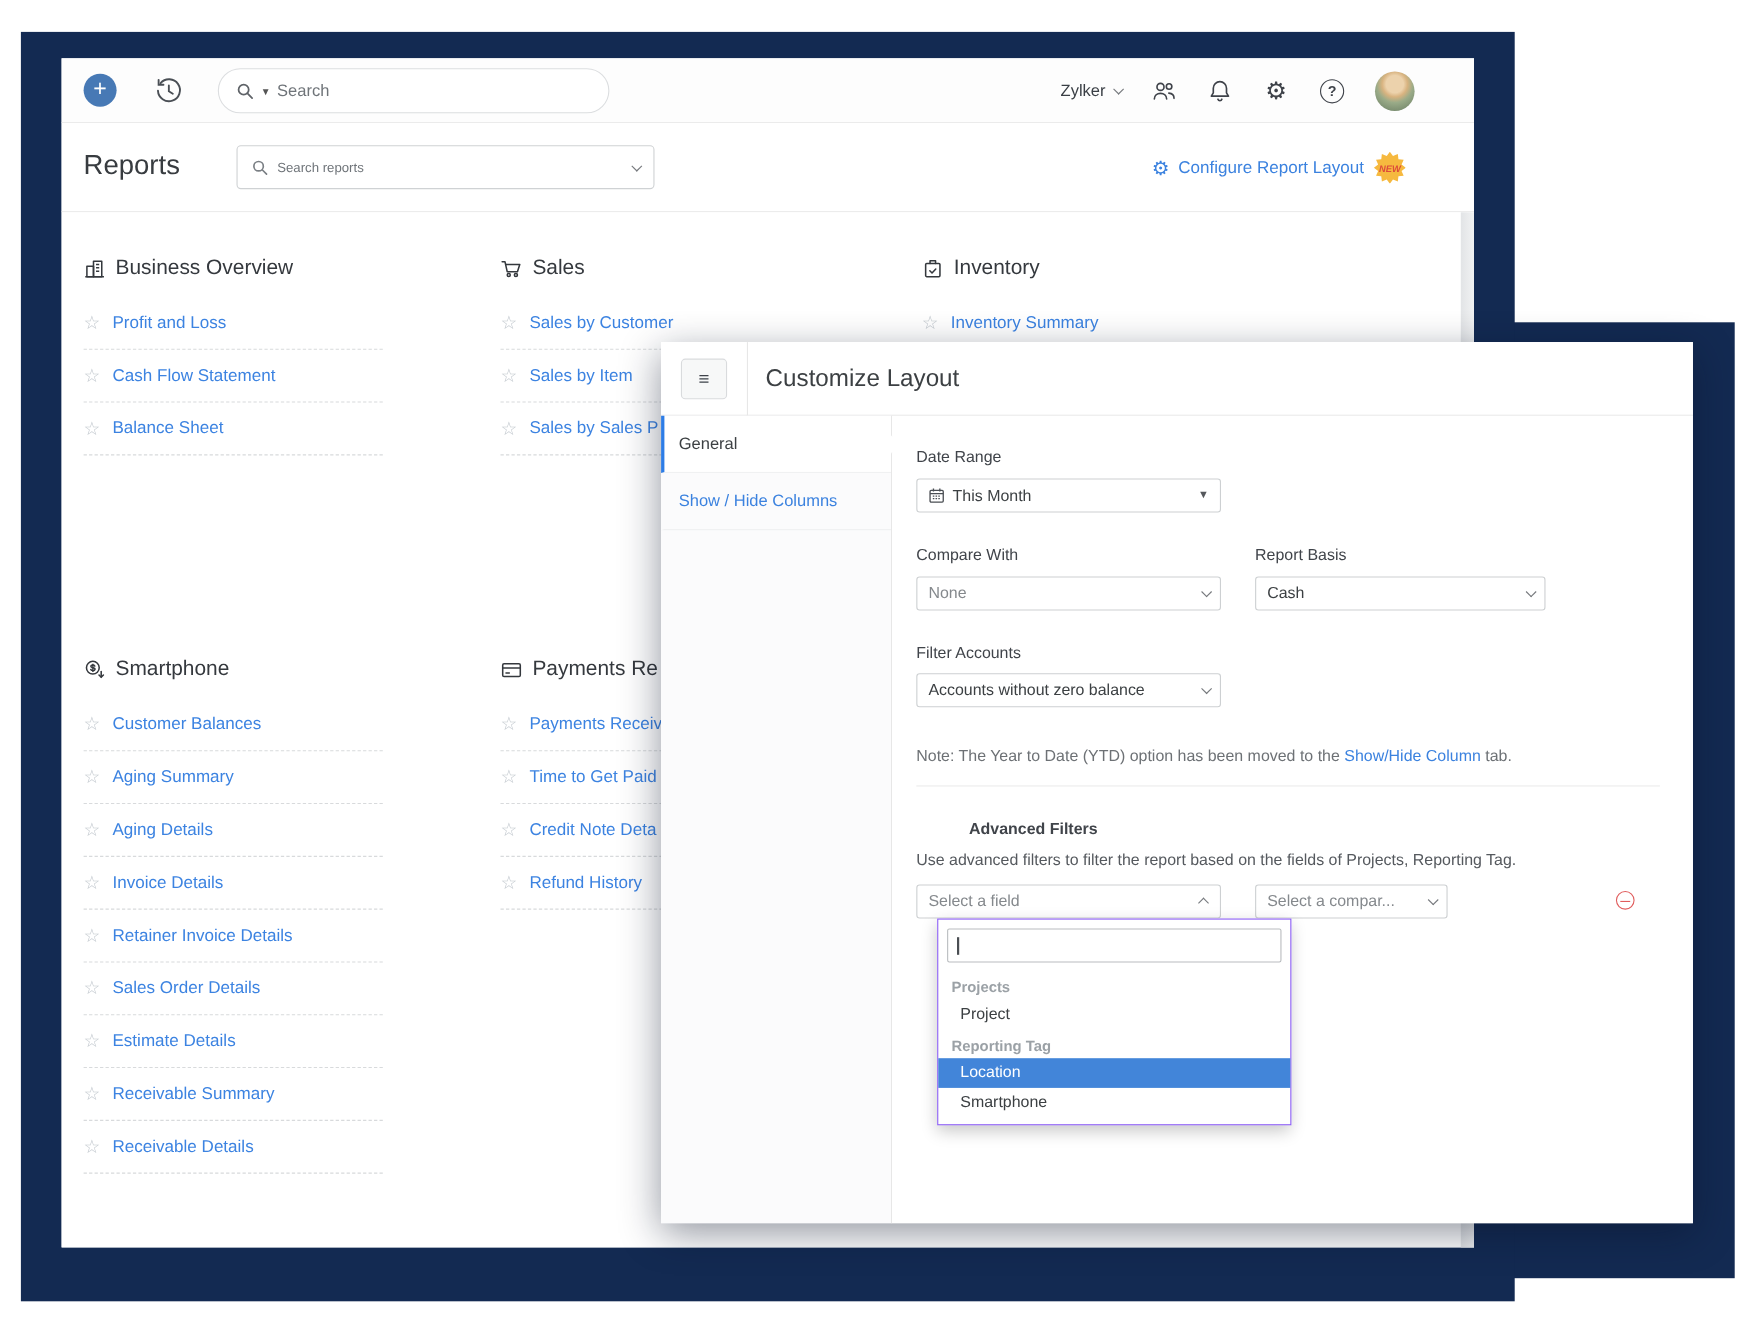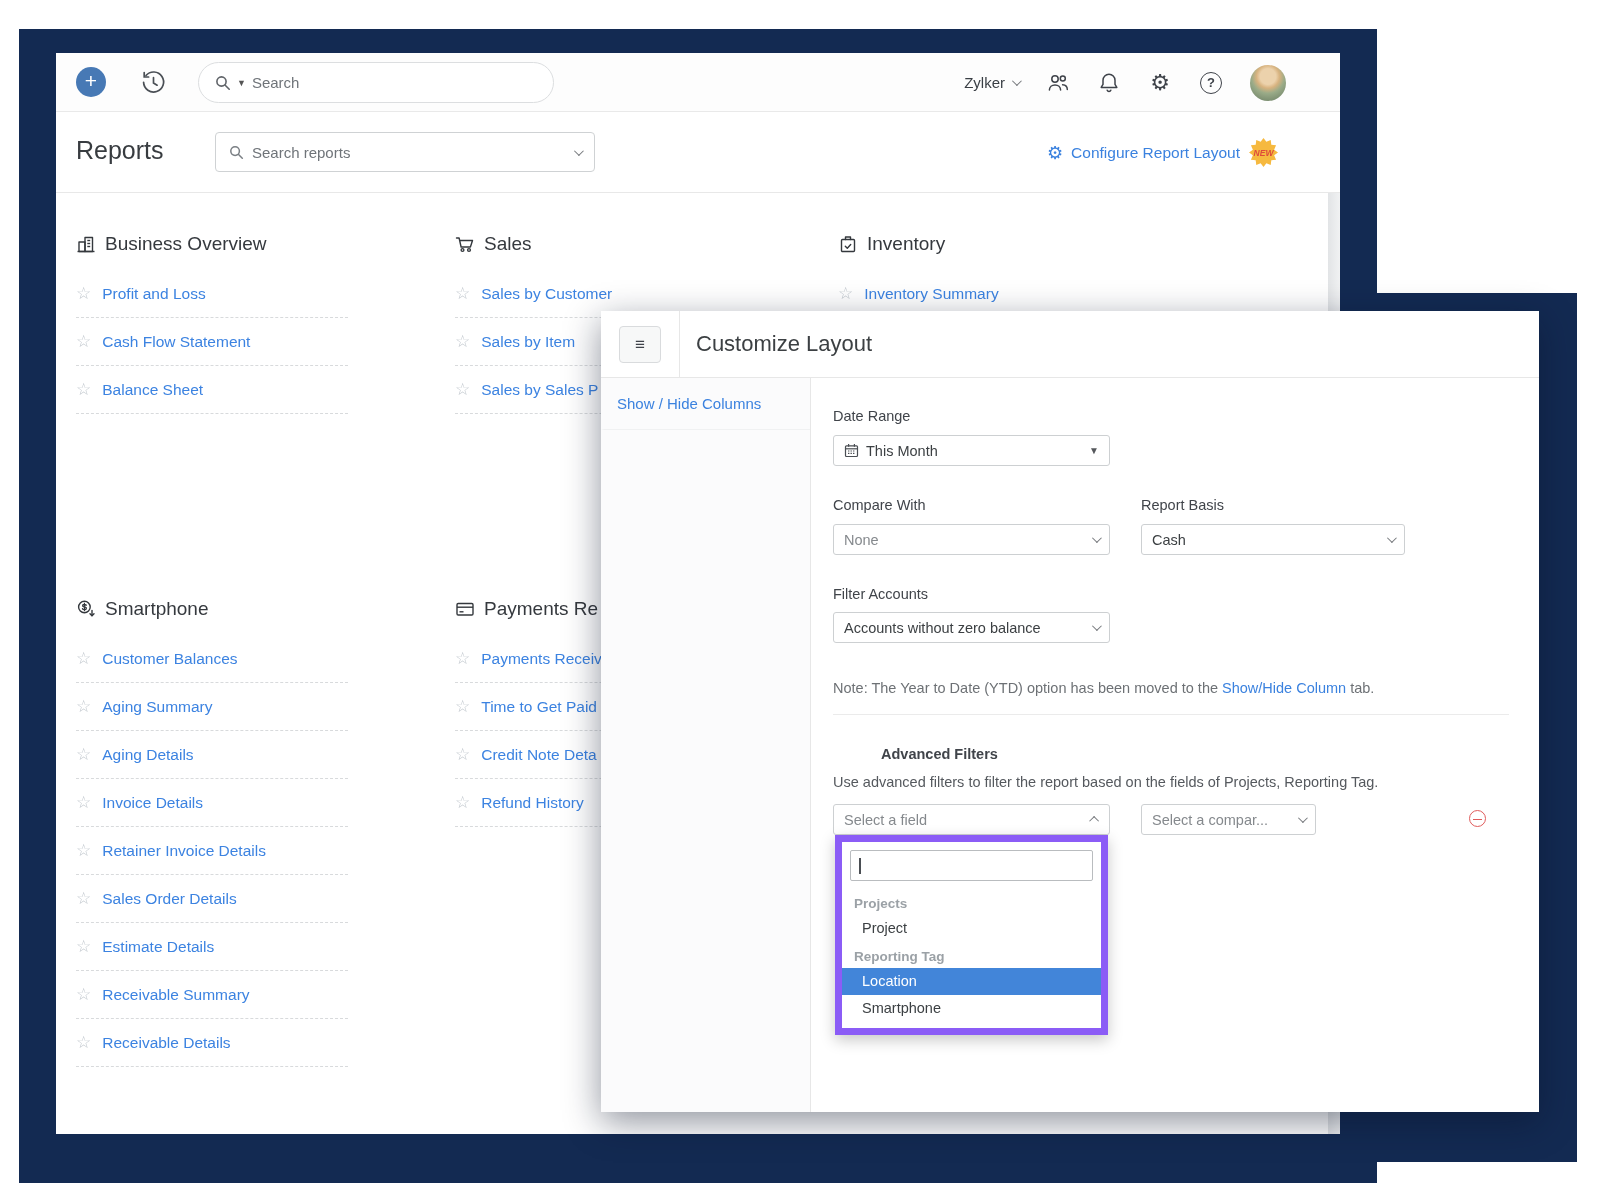--- a/index.html
+++ b/index.html
@@ -23,21 +23,21 @@
   .top-right { position:absolute; right:54px; top:0; height:59px; display:flex; align-items:center; gap:27px; }
   .org { display:flex; align-items:center; gap:7px; font-size:15px; color:#3a3f45; cursor:pointer; }
   .tico { width:24px; height:24px; color:#3f434a; display:flex; align-items:center; justify-content:center; cursor:pointer; }
   .gear-glyph { font-size:22px; line-height:1; color:#3f434a; }
   .help-circ { width:22px; height:22px; border:1.6px solid #3f434a; border-radius:50%; font-size:13px; font-weight:bold; color:#3f434a; display:flex; align-items:center; justify-content:center; }
   .avatar { width:36px; height:36px; border-radius:50%; background:radial-gradient(circle at 50% 32%, #ecd2ac 0 26%, #d8b380 38%, #9aab88 55%, #64785f 100%); cursor:pointer; }
 
   .page-head { position:absolute; left:0; top:59px; right:0; height:81px; border-bottom:1px solid #e8e8e8; background:#fff; }
   .page-title { position:absolute; left:20px; top:24px; font-size:25px; color:#383c40; }
   .rep-search { position:absolute; left:159px; top:20px; width:380px; height:40px; border:1px solid #cfd2d4; border-radius:4px; display:flex; align-items:center; padding:0 13px; gap:8px; background:#fff; }
-  .rep-search input { border:none; outline:none; flex:1; font-size:15px; color:#444; background:transparent; font-family:inherit; }
+  .rep-search input { border:none; outline:none; flex:1; font-size:12px; color:#444; background:transparent; font-family:inherit; }
   .configure { position:absolute; right:62px; top:0; height:81px; display:flex; align-items:center; gap:8px; color:#3b82df; font-size:15.5px; cursor:pointer; }
   .badge-new { width:29px; height:29px; background:#f6b93f; color:#dd4b3b; font-size:8.5px; font-style:italic; font-weight:bold; display:flex; align-items:center; justify-content:center; margin-left:1px;
     clip-path:polygon(100% 50%,86.7% 59.8%,93.3% 75%,76.9% 76.9%,75% 93.3%,59.8% 86.7%,50% 100%,40.2% 86.7%,25% 93.3%,23.1% 76.9%,6.7% 75%,13.3% 59.8%,0% 50%,13.3% 40.2%,6.7% 25%,23.1% 23.1%,25% 6.7%,40.2% 13.3%,50% 0%,59.8% 13.3%,75% 6.7%,76.9% 23.1%,93.3% 25%,86.7% 40.2%); }
 
   .body { position:absolute; left:0; top:140px; right:0; bottom:0; background:#fff; }
   .col { position:absolute; width:272px; }
   .sec-h { display:flex; align-items:center; gap:9px; margin-bottom:15px; }
   .sec-t { font-size:19px; color:#35393e; }
   .sico { width:20px; height:20px; color:#34383d; }
   .item { display:flex; align-items:center; height:48px; border-bottom:1px dashed #d8dadc; }
@@ -66,21 +66,21 @@
   .chev.down { transform:rotate(45deg) translateY(-2px); }
   .chev.up { transform:rotate(-135deg) translateY(-2px); }
   .fcaret { font-size:10px; color:#55585c; }
   .note { position:absolute; font-size:14.5px; color:#6d7175; white-space:nowrap; }
   .note a { color:#3b82df; text-decoration:none; cursor:pointer; }
   .divider { position:absolute; border-top:1px solid #ebebeb; }
   .desc { position:absolute; font-size:14.5px; color:#55595e; white-space:nowrap; }
   .minus { position:absolute; width:17px; height:17px; border:1.5px solid #e05c5c; border-radius:50%; cursor:pointer; }
   .minus::after { content:""; position:absolute; left:3px; right:3px; top:50%; border-top:1.5px solid #e05c5c; }
 
-  .dd { position:absolute; left:24px; top:457px; width:273px; background:#fff; border:7px solid #8b5cf6; box-shadow:0 5px 14px rgba(0,0,0,.22); z-index:8; padding-bottom:6px; }
+  .dd { position:absolute; left:41px; top:457px; width:322px; background:#fff; border:1px solid #8b5cf6; box-shadow:0 5px 14px rgba(0,0,0,.22); z-index:8; padding-bottom:6px; }
   .dd-search { margin:8px; height:31px; border:1px solid #b9bcbf; border-radius:2px; position:relative; }
   .dd-search input { width:100%; height:100%; border:none; outline:none; padding:0 8px; font-size:14px; font-family:inherit; background:transparent; }
   .dd-caret { position:absolute; left:8px; top:7px; width:1.5px; height:16px; background:#4a4e53; }
   .dd-group { padding:7px 0 4px 12px; font-size:13.5px; font-weight:bold; color:#9ba1a6; }
   .dd-opt { padding:5px 0 6px 20px; font-size:14.5px; color:#3c4043; cursor:pointer; }
   .dd-opt.selected { background:#4285d9; color:#fff; }
 
   svg { display:block; }
 </style>
 </head>
@@ -313,20 +313,24 @@
 
   <div class="modal">
     <div class="m-head">
       <div class="burger-cell">
         <div class="burger-btn">≡</div>
       </div>
       <div class="m-title">Customize Layout</div>
     </div>
 
     <div class="m-side">
+      <div class="tab active">
+        <span>General</span>
+        <span class="notch"></span>
+      </div>
       <div class="tab">
         <span>Show / Hide Columns</span>
       </div>
     </div>
 
     <div class="m-main">
 
       <div class="flabel" style="left:22px; top:30px;">Date Range</div>
       <div class="sel" style="left:22px; top:57px; width:277px;">
         <svg width="15" height="15" viewBox="0 0 15 15" fill="none" stroke="#4a4e53" stroke-width="1.2">

